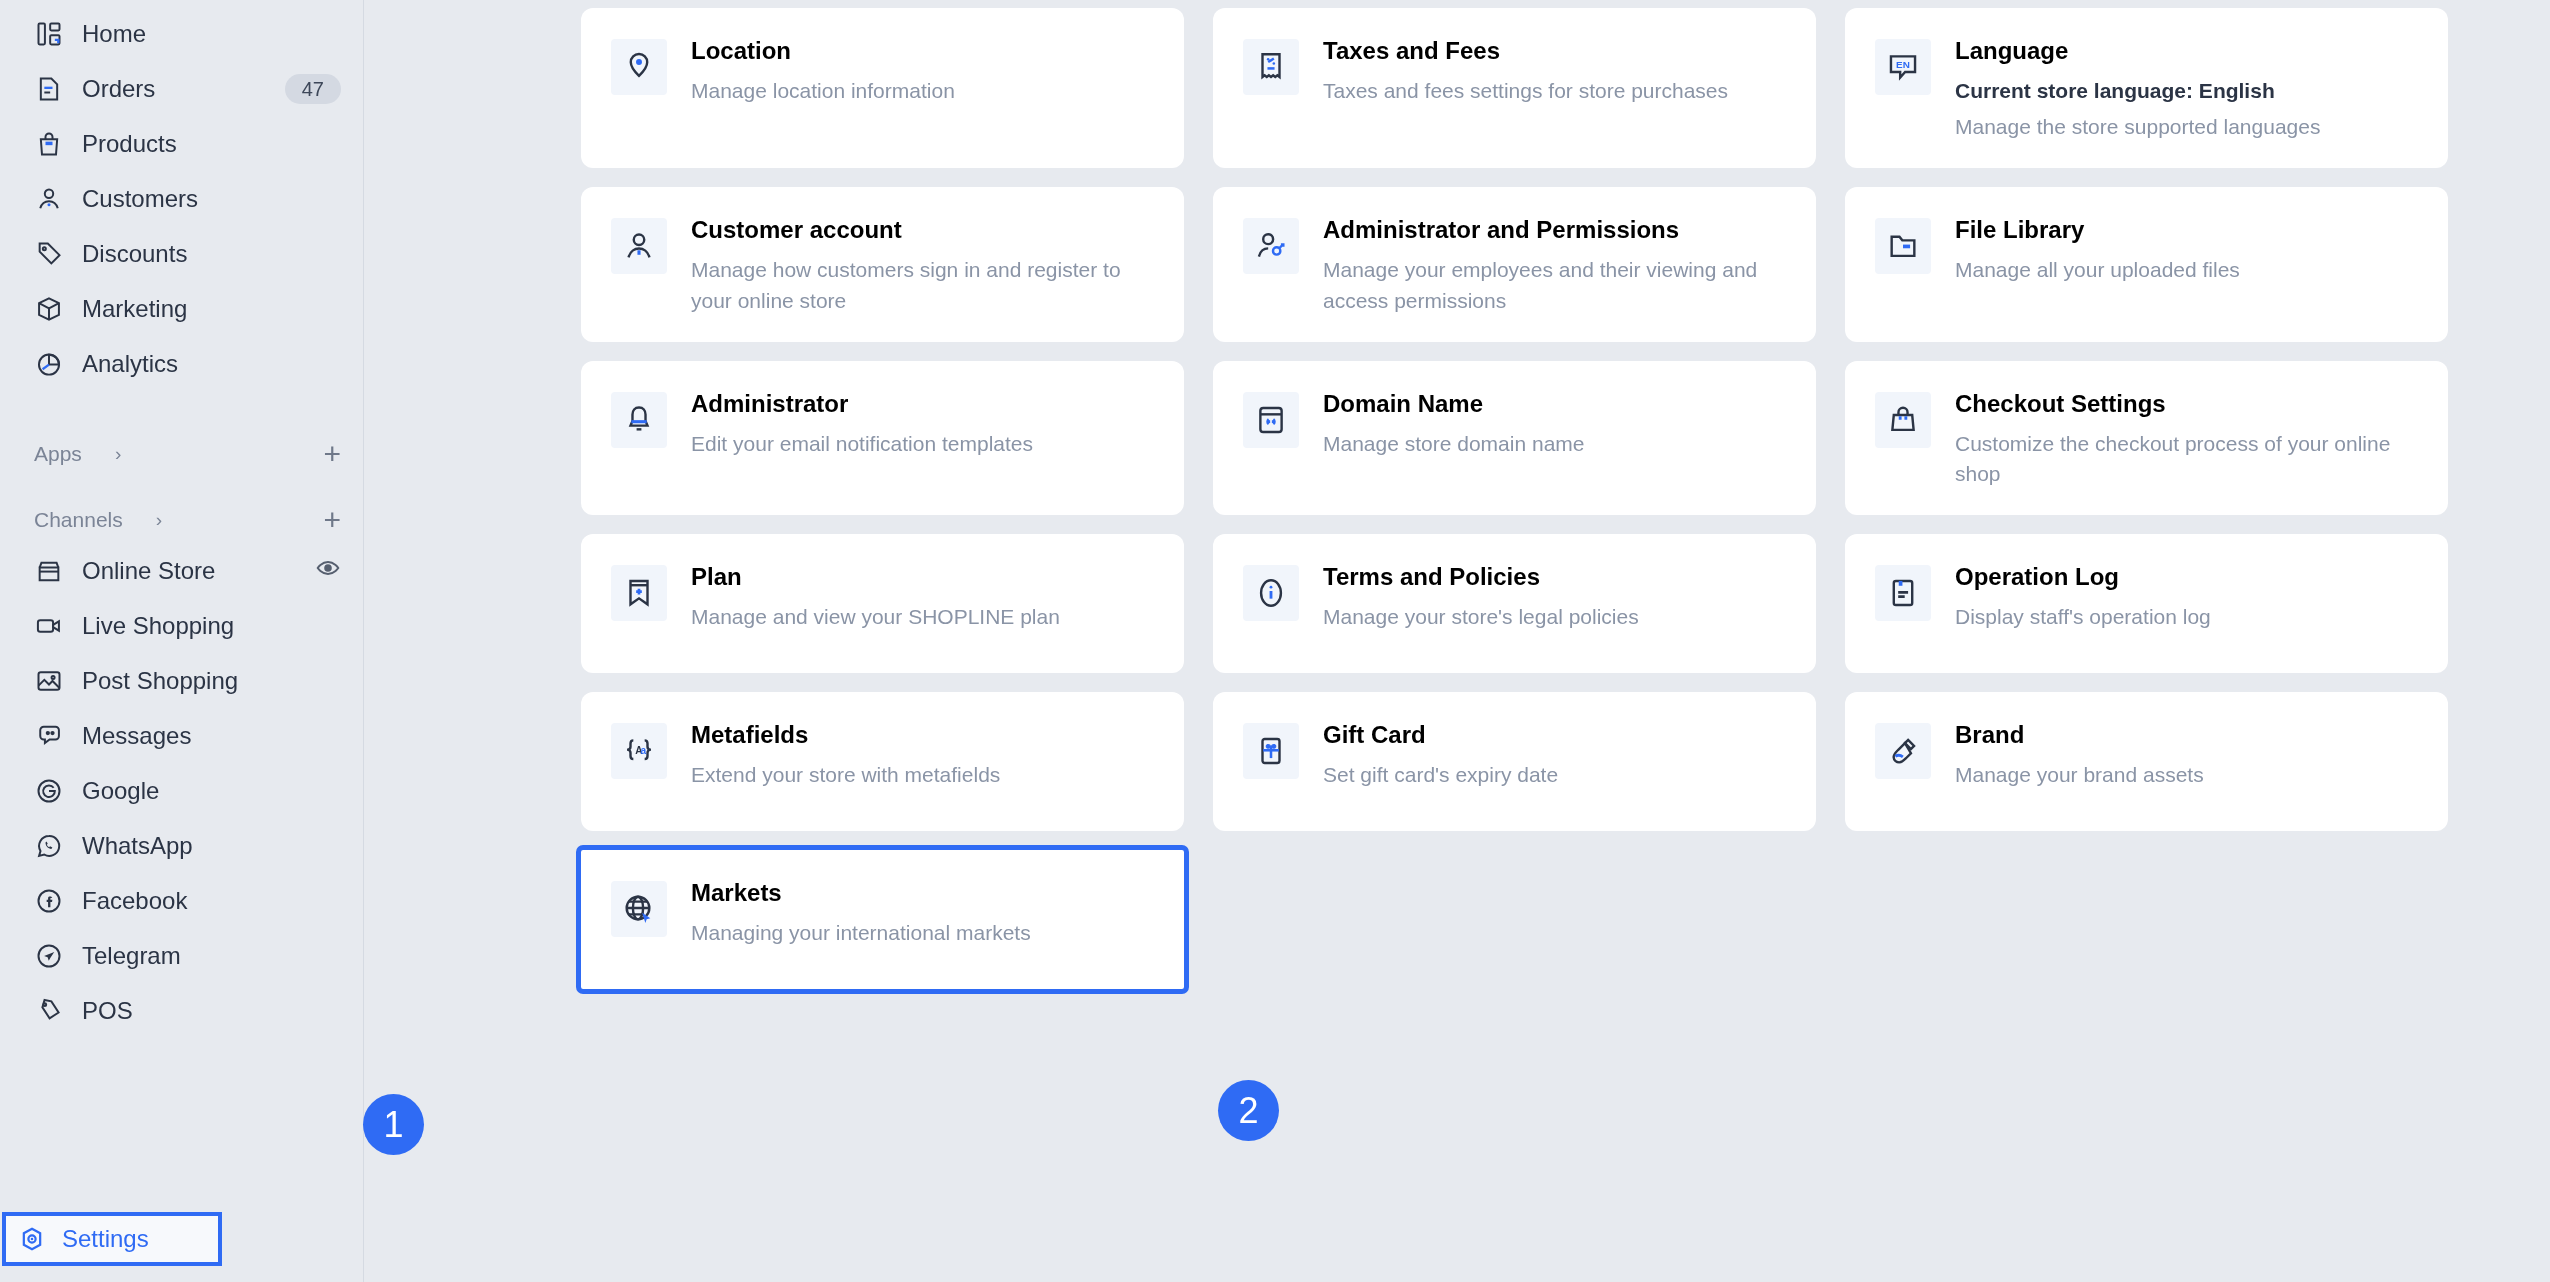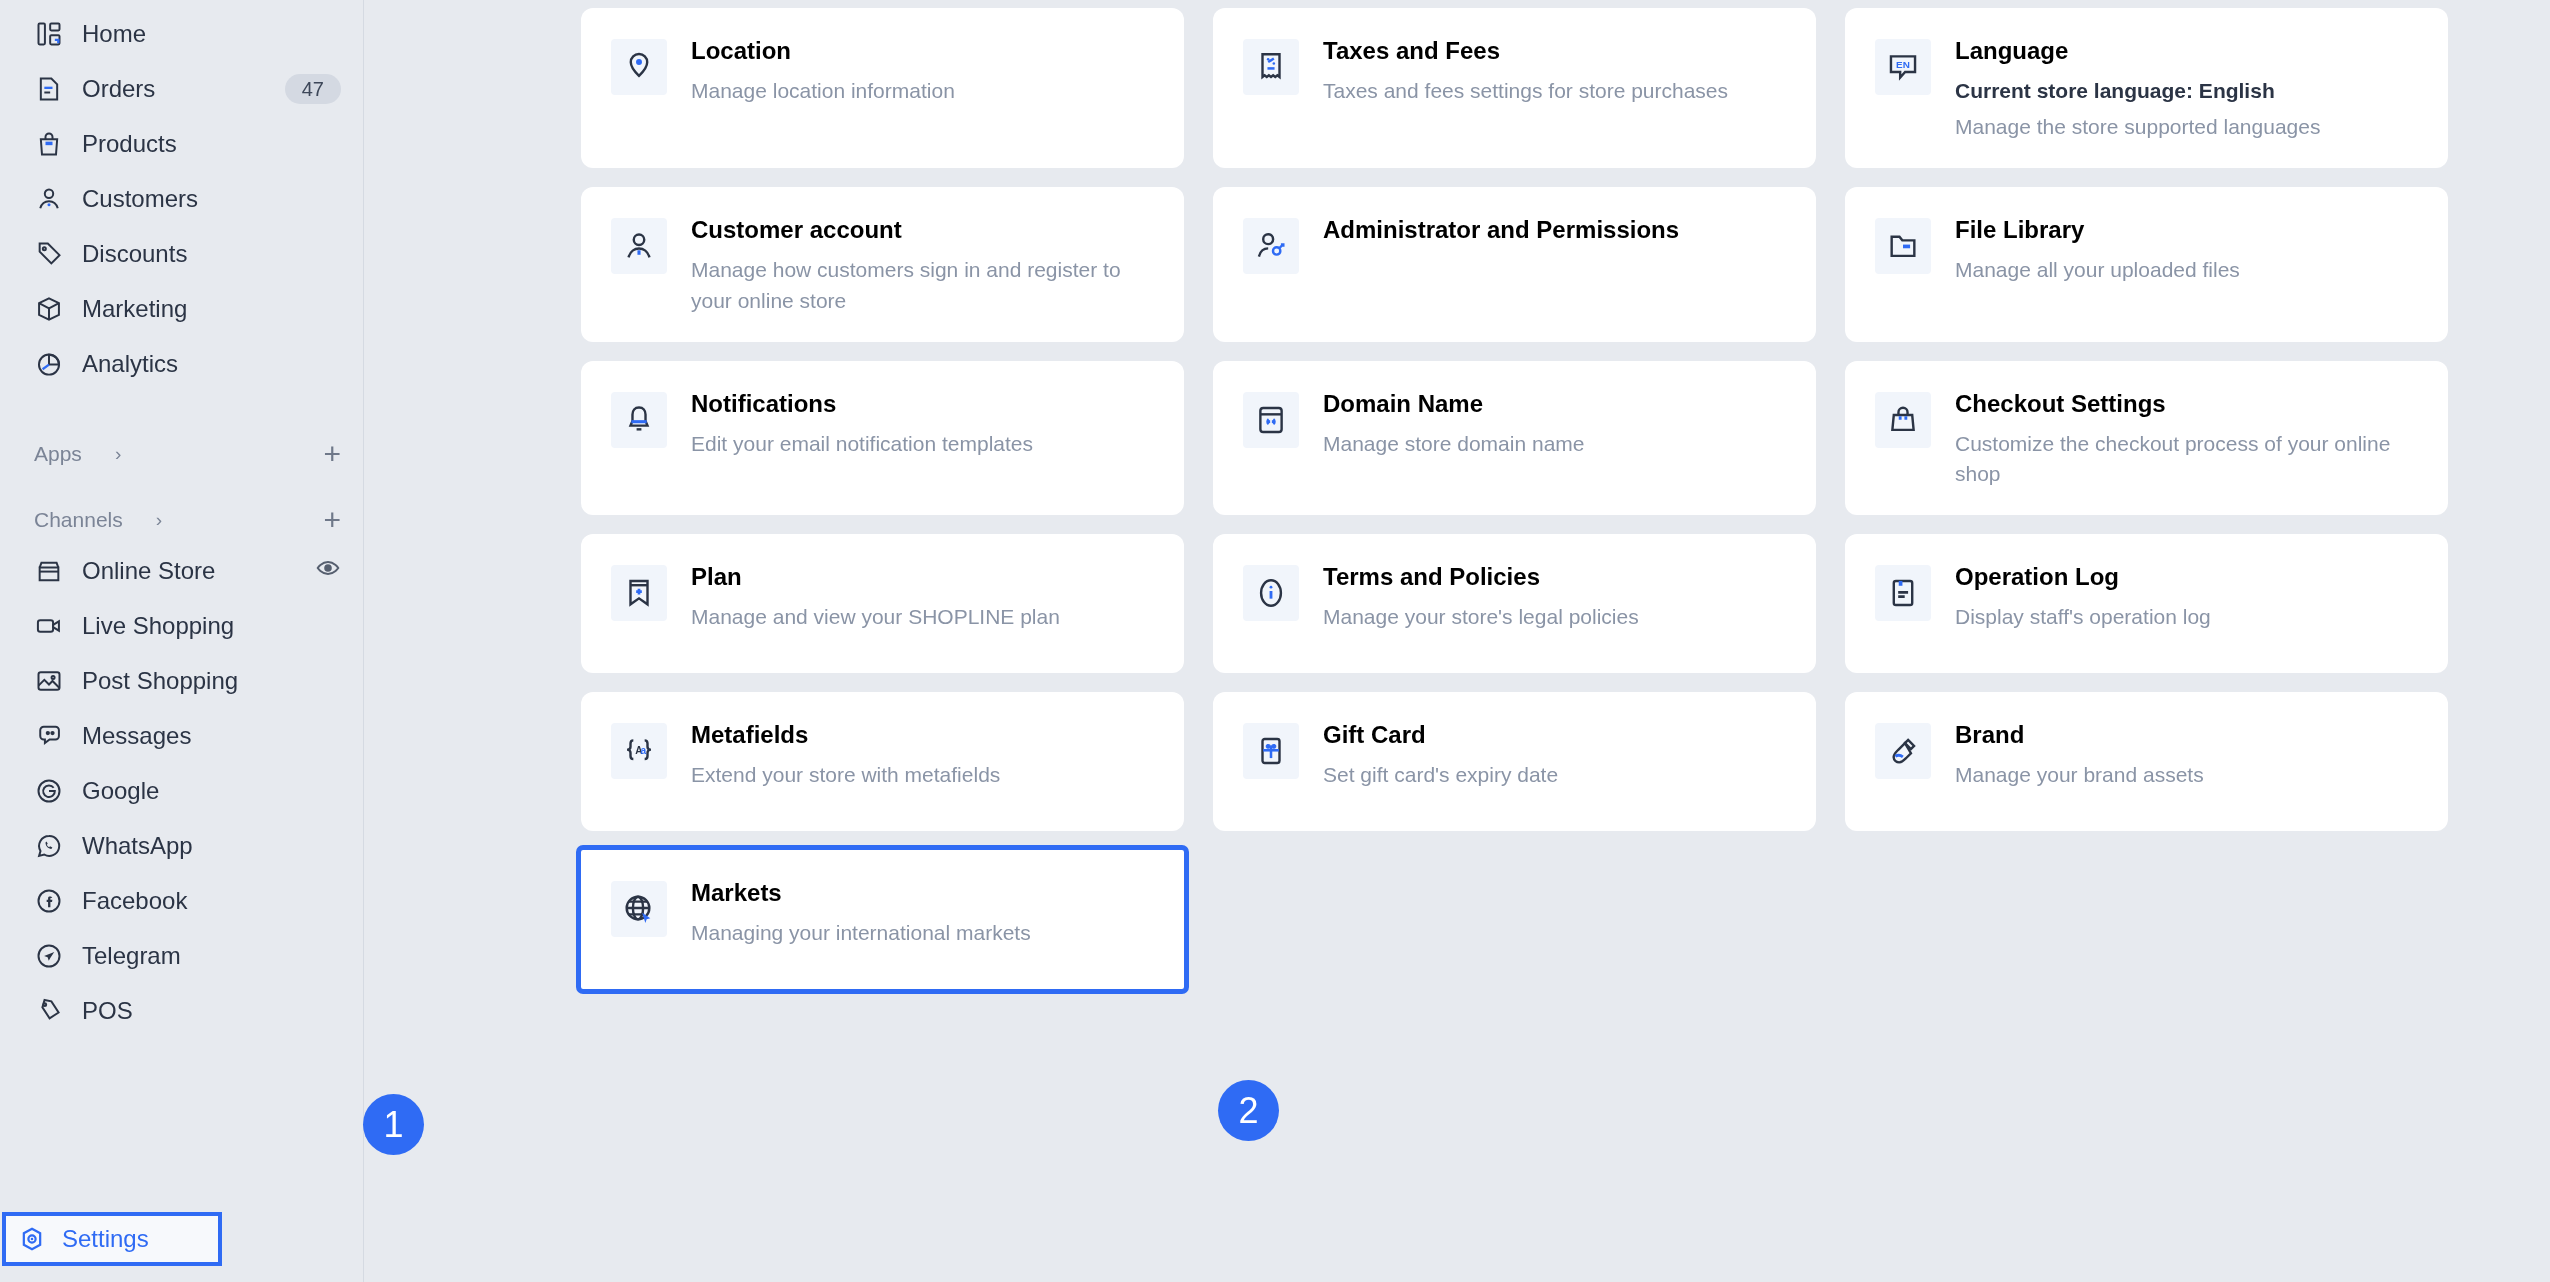--- a/index.html
+++ b/index.html
@@ -444,20 +444,21 @@
         <span class="card-icon">
           <svg width="34" height="34" viewBox="0 0 24 24" fill="none" stroke="#2b3445" stroke-width="1.7">
             <circle cx="10" cy="7.2" r="3.5"></circle>
             <path d="M3.5 19.5c.9-3.8 3.5-5.8 6.5-5.8"></path>
             <circle cx="16" cy="15.5" r="2.6" stroke="#2f6bf4"></circle>
             <path d="M18 13.4l2.5-2.5M19 10.9h1.7v1.7" stroke="#2f6bf4"></path>
           </svg>
         </span>
         <div class="card-body">
           <div class="card-title">Administrator and Permissions</div>
+          <div class="card-sub">Manage your employees and their viewing and access permissions</div>
         </div>
       </div>
 
       <div class="card">
         <span class="card-icon">
           <svg width="34" height="34" viewBox="0 0 24 24" fill="none" stroke="#2b3445" stroke-width="1.7">
             <path d="M4 5.5h5.5l2 2.5H20V19H4z"></path>
             <rect x="12" y="11" width="5" height="2.6" fill="#2f6bf4" stroke="none"></rect>
           </svg>
         </span>
@@ -469,21 +470,21 @@
 
       <div class="card">
         <span class="card-icon">
           <svg width="34" height="34" viewBox="0 0 24 24" fill="none" stroke="#2b3445" stroke-width="1.7">
             <path d="M12 3.2c-3 0-4.6 2.2-4.6 5v4.4L6 16h12l-1.4-3.4V8.2c0-2.8-1.6-5-4.6-5z"></path>
             <path d="M6.6 13.2h10.8" stroke="#2f6bf4" stroke-width="2.2"></path>
             <path d="M10.3 18.6h3.4"></path>
           </svg>
         </span>
         <div class="card-body">
-          <div class="card-title">Notifications</div>
+          <div class="card-title">Administrator</div>
           <div class="card-sub">Edit your email notification templates</div>
         </div>
       </div>
 
       <div class="card">
         <span class="card-icon">
           <svg width="34" height="34" viewBox="0 0 24 24" fill="none" stroke="#2b3445" stroke-width="1.7">
             <rect x="4.5" y="3.5" width="15" height="17" rx="2"></rect>
             <path d="M4.5 8h15"></path>
             <path d="M9.6 13.2h1.8M12.6 13.2h1.8M10.4 11.6a2 2 0 0 0 0 3.2M13.6 11.6a2 2 0 0 1 0 3.2" stroke="#2f6bf4" stroke-width="1.9"></path>

